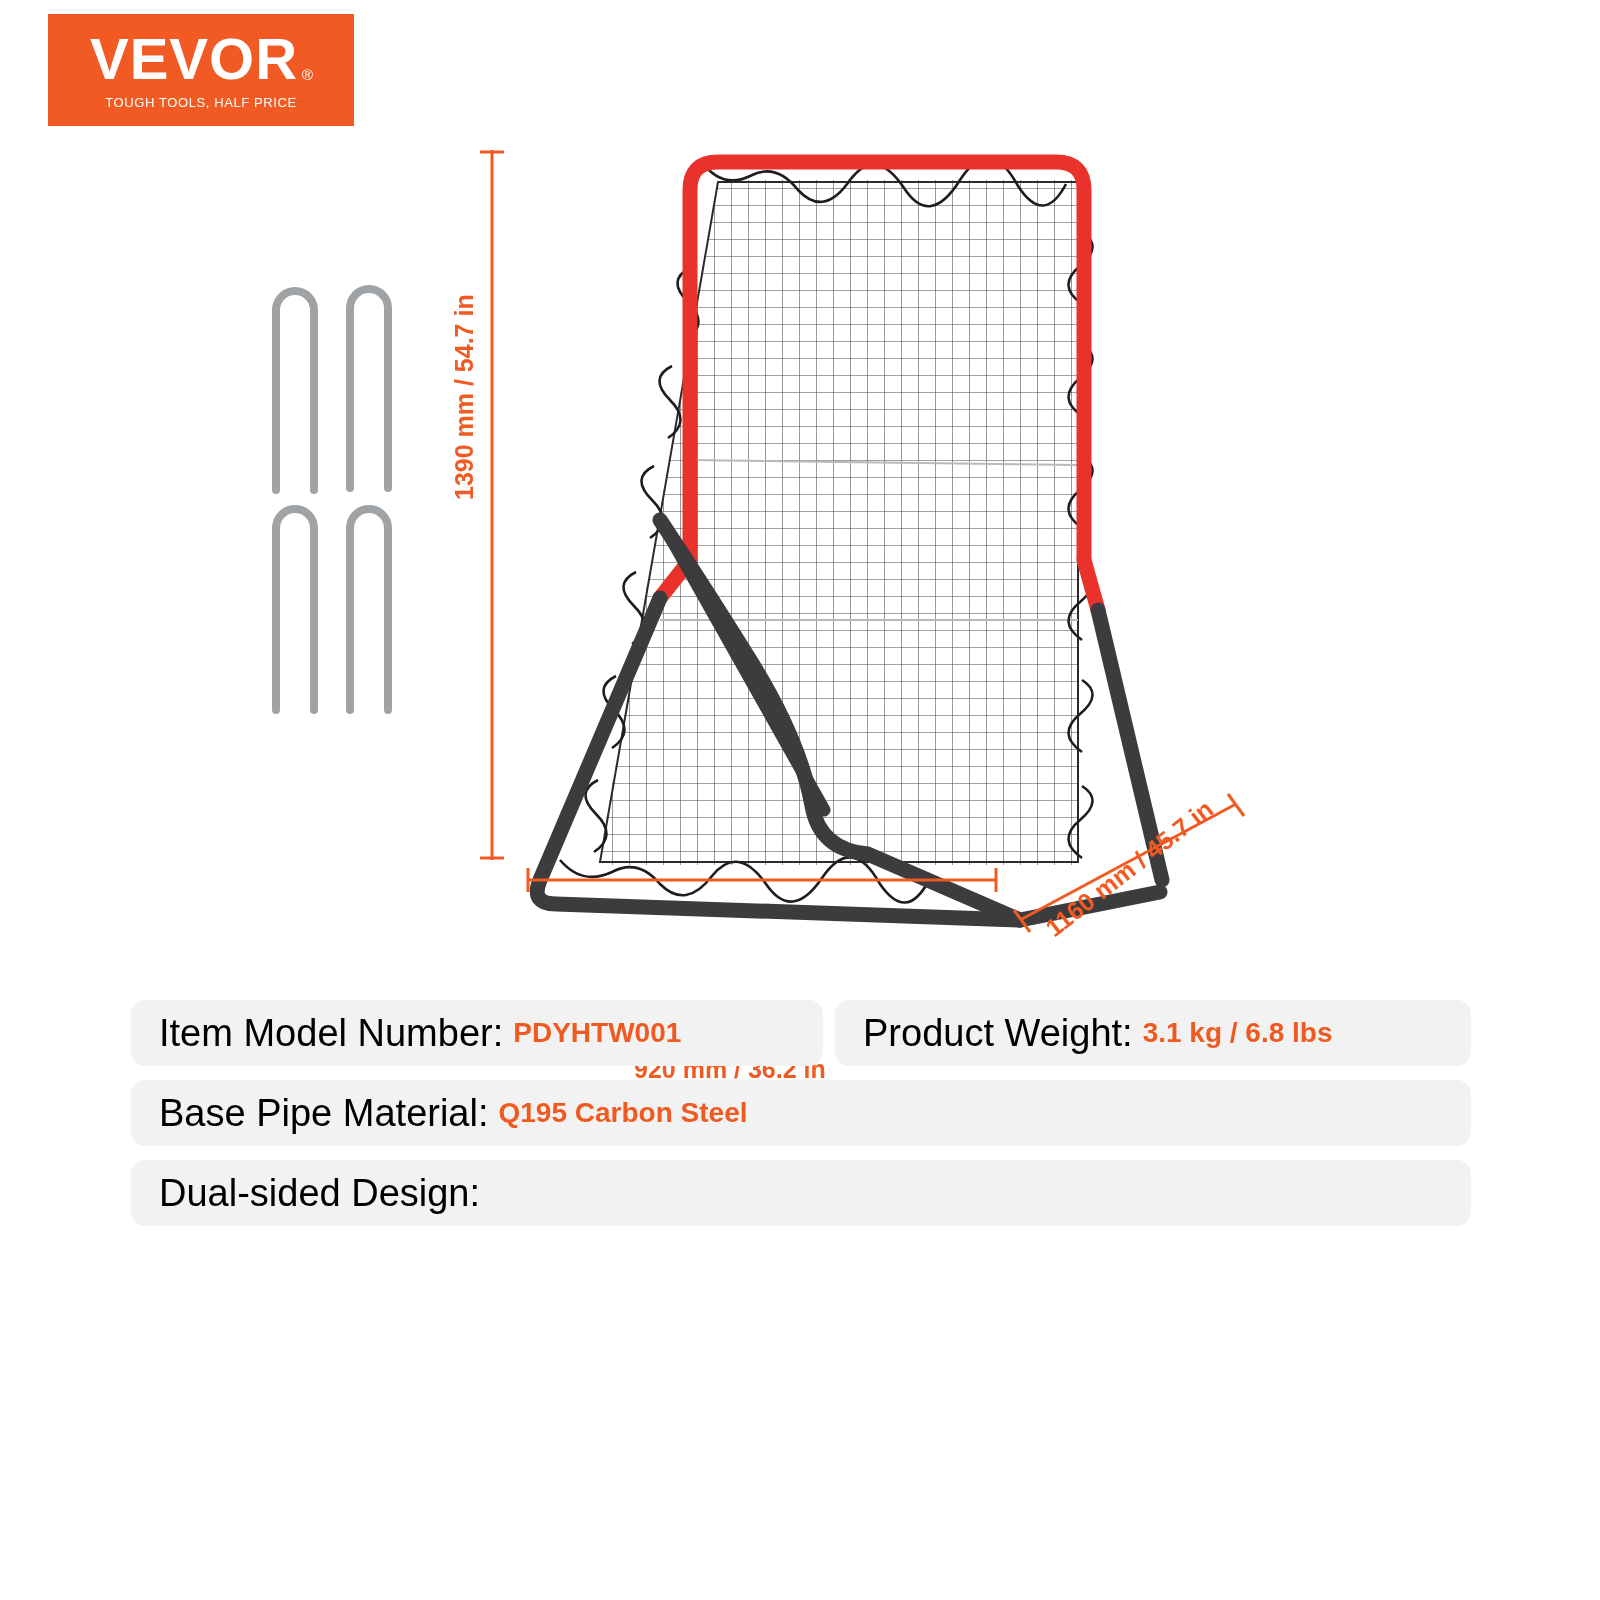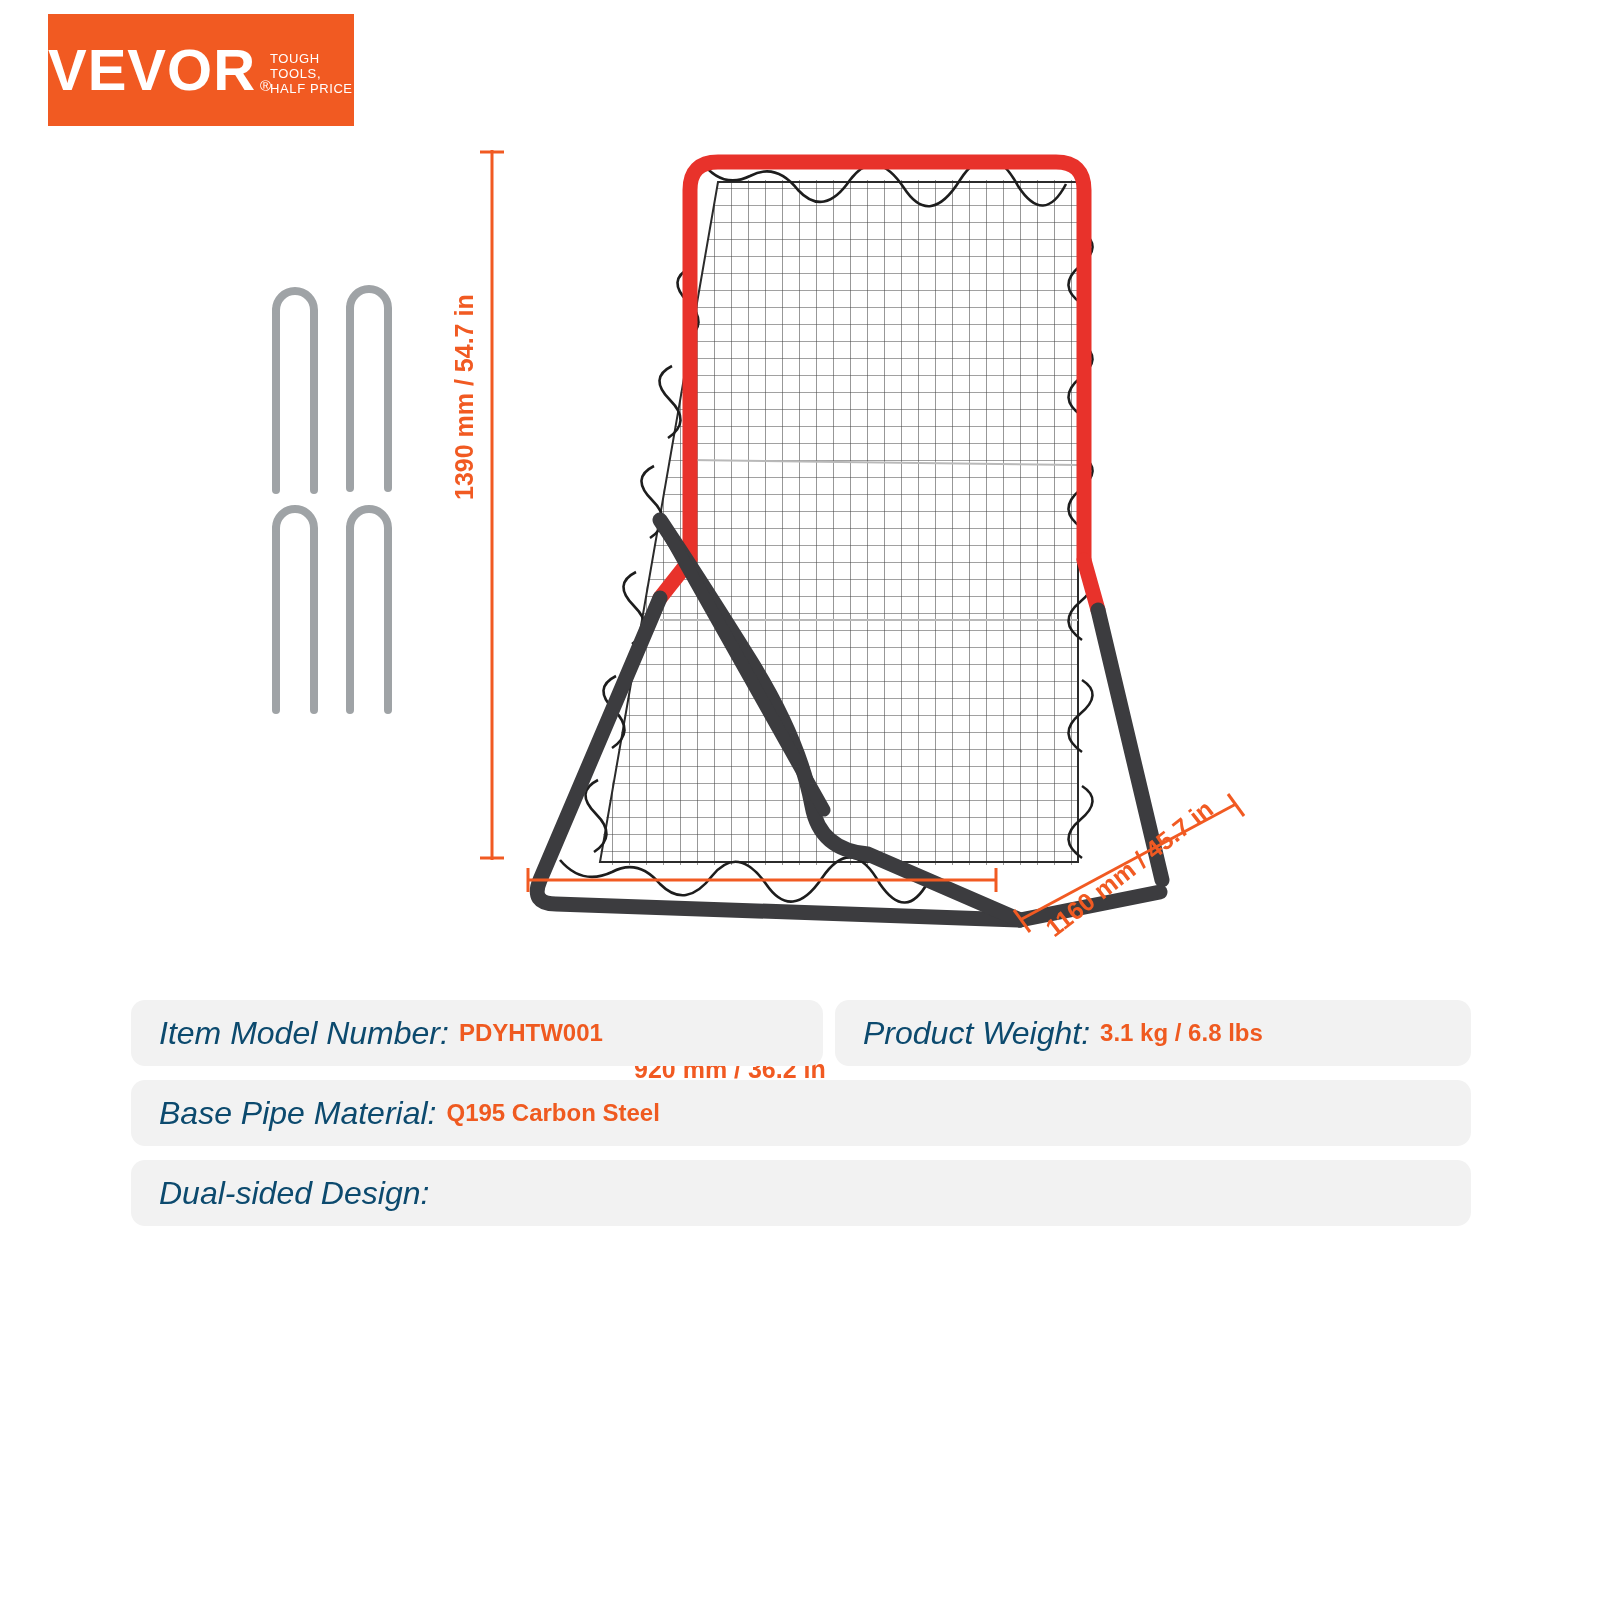--- a/index.html
+++ b/index.html
@@ -17,21 +17,21 @@
 
   
   .logo-box {
     position: absolute;
     left: 48px;
     top: 14px;
     width: 306px;
     height: 112px;
     background: #f15a22;
     display: flex;
-    flex-direction: row;
+    flex-direction: column;
     align-items: center;
     justify-content: center;
   }
   .logo-word {
     color: #ffffff;
     font-weight: bold;
     font-size: 58px;
     letter-spacing: 1px;
     line-height: 1;
     position: relative;
@@ -106,27 +106,26 @@
     align-items: center;
     padding: 0 0 0 28px;
     box-sizing: border-box;
     white-space: nowrap;
     overflow: hidden;
   }
   .spec-pill.grow { flex: 1 1 auto; }
   .spec-pill.fixed-left { width: 692px; flex: 0 0 692px; }
   .spec-pill.fixed-right { width: 636px; flex: 0 0 636px; }
   .spec-label {
-    color: #0c4a6e;
-    font-size: 32px;
-    font-style: italic;
+    color: #000000;
+    font-size: 38px;
   }
   .spec-value {
     color: #ef5a20;
-    font-size: 24px;
+    font-size: 28px;
     font-weight: bold;
     margin-left: 10px;
   }
 </style>
 </head>
 <body>
 
 <div class="logo-box">
   <div class="logo-word">
     <span>VEVOR</span>

